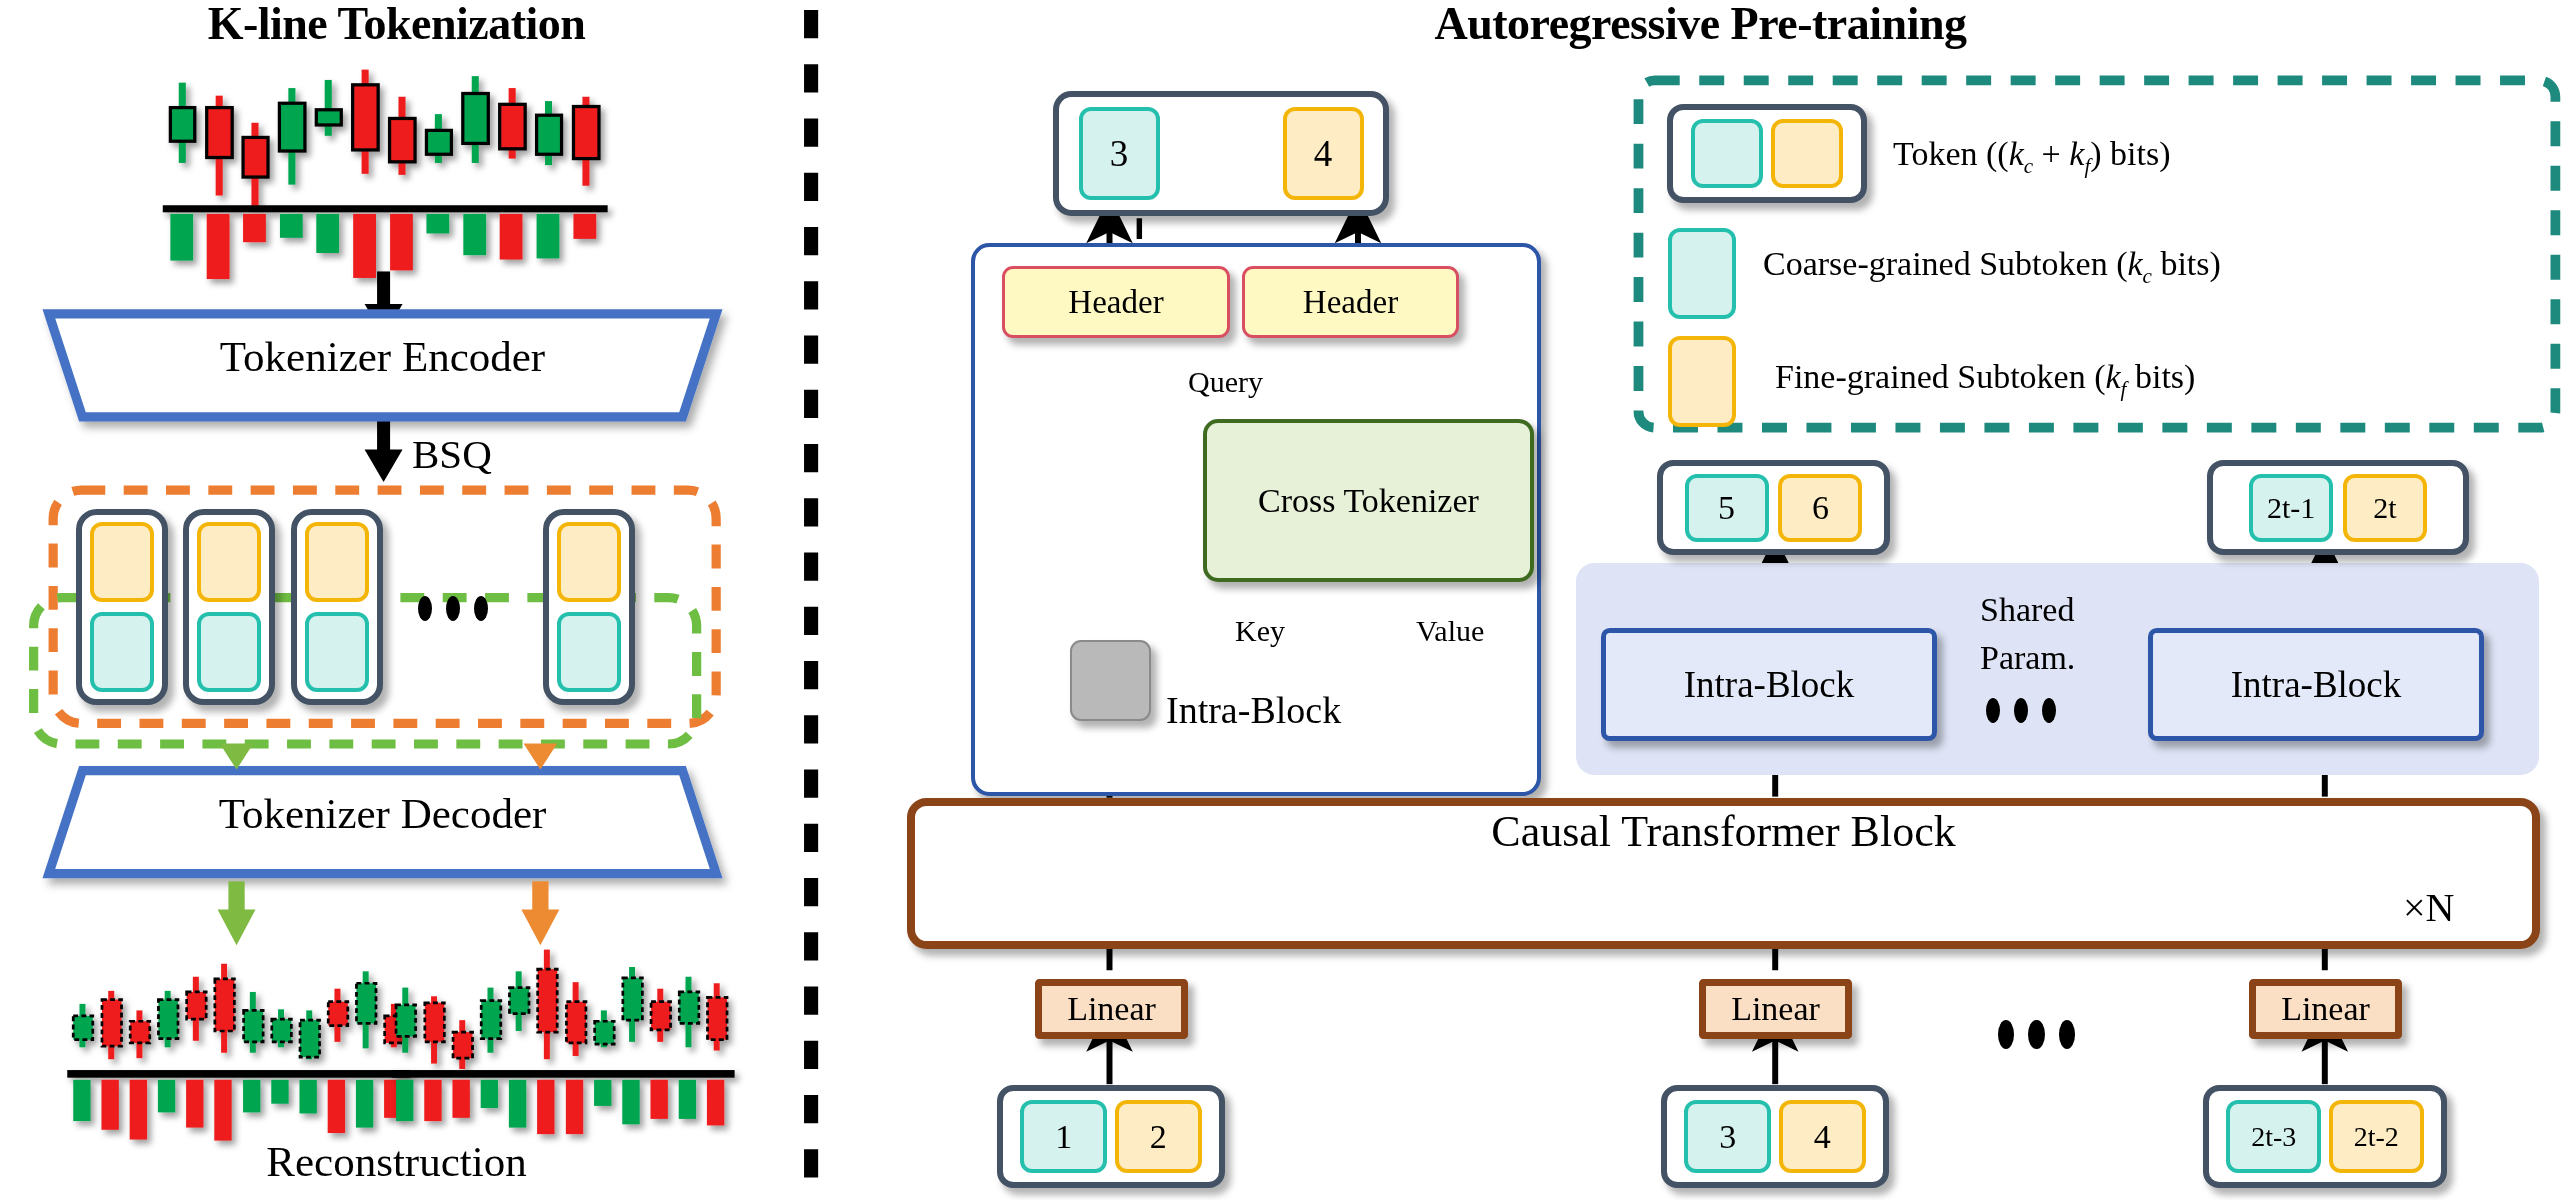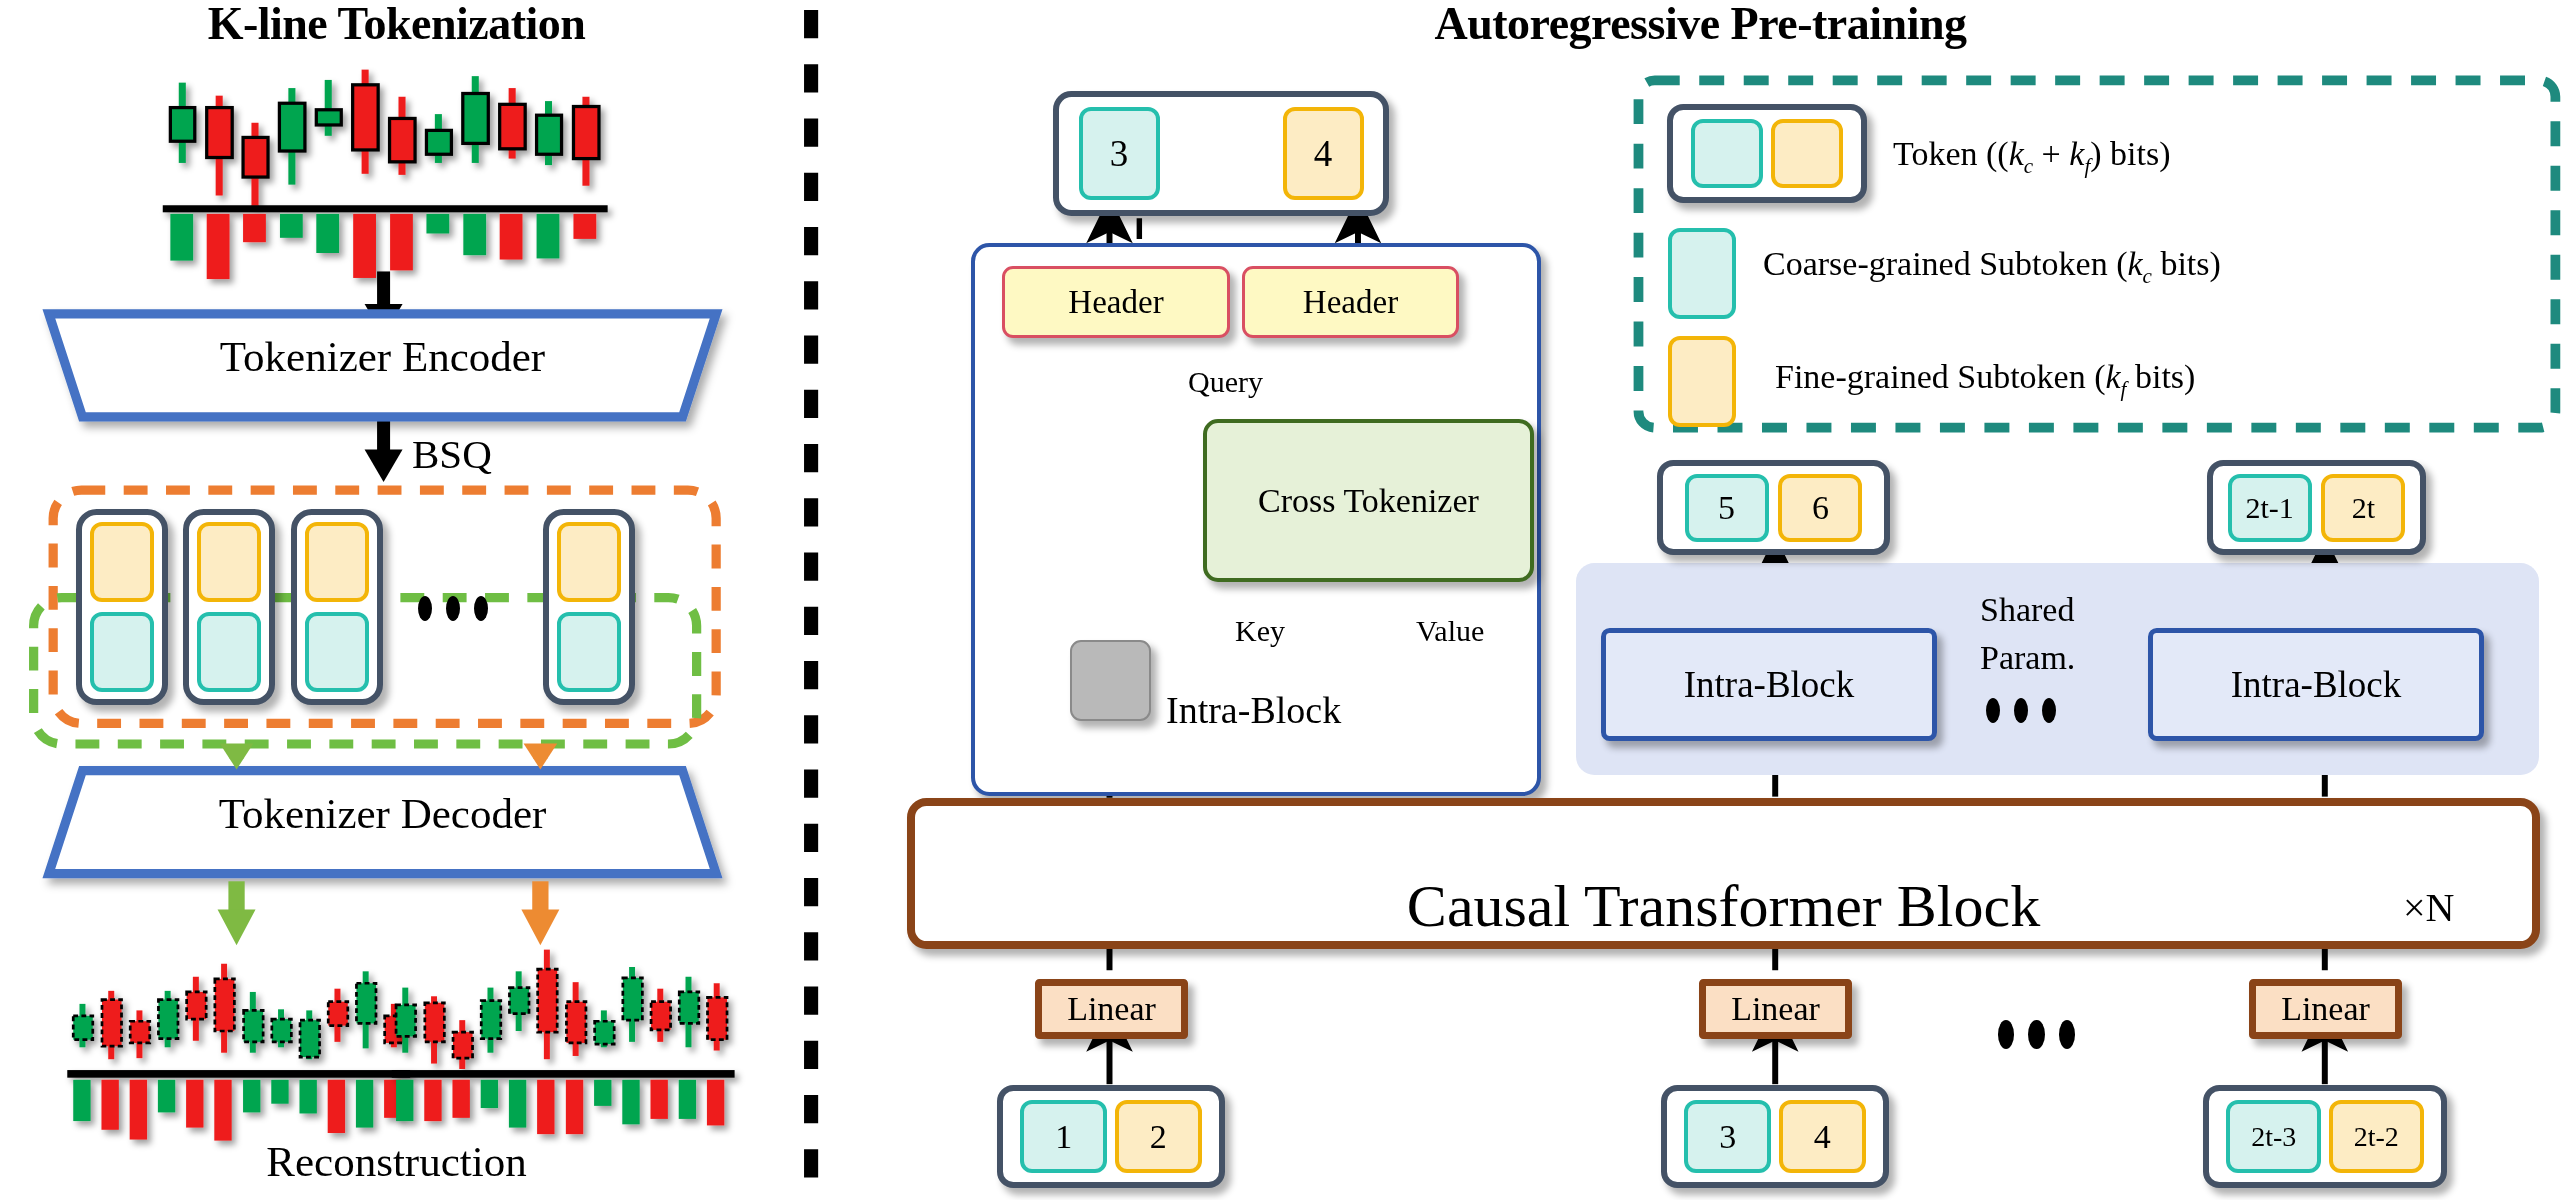--- a/index.html
+++ b/index.html
@@ -36,22 +36,22 @@
                border-radius:18.4px;}
   .intra-small{box-sizing:border-box;background:#E3E9F8;border:5.4px solid #2D55A8;
                border-radius:8.7px;display:flex;align-items:center;justify-content:center;
                font-size:37px;}
   
   .linbox{box-sizing:border-box;background:#FBDFC4;border:7.6px solid #8A4418;
           border-radius:4.3px;display:flex;align-items:center;justify-content:center;
           font-size:34px;margin-top:12px;}
   
   .ctb{box-sizing:border-box;background:#fff;border:8.7px solid #8A4418;
-       border-radius:19.5px;display:flex;align-items:flex-end;justify-content:center;
-       font-size:60px;}
+       border-radius:19.5px;display:flex;align-items:flex-start;justify-content:center;
+       font-size:44px;}
 
   .dots{display:flex;gap:14px;align-items:center;}
   .dot{width:14px;height:25px;background:#000;border-radius:50%;}
 
   .lab{position:absolute;font-size:28px;white-space:nowrap;}
   .legend-txt{position:absolute;font-size:34px;white-space:nowrap;}
   sub{font-size:.62em;}
   .ital{font-style:italic;}
 </style>
 </head>
@@ -390,21 +390,21 @@
 <div class="abs greybox shadow" style="left:1070px;top:640px;width:81px;height:81px;"></div>
 <div class="abs" style="left:1166px;top:688px;font-size:38px;">Intra-Block</div>
 
 <div class="abs rbox" style="left:1576px;top:563px;width:963px;height:212px;background:#DEE4F5;border-radius:18.4px;"></div>
 
 <div class="abs tok-shell shadow" style="left:1657px;top:460px;width:233px;height:95px;border-radius:16.3px;
             justify-content:center;gap:9.8px;padding:0 12px;">
   <div class="sub coarse" style="width:84px;height:68px;font-size:34px;">5</div>
   <div class="sub fine" style="width:84px;height:68px;font-size:34px;">6</div>
 </div>
-<div class="abs tok-shell shadow" style="left:2207px;top:460px;width:219px;height:95px;border-radius:16.3px;
+<div class="abs tok-shell shadow" style="left:2207px;top:460px;width:262px;height:95px;border-radius:16.3px;
             justify-content:center;gap:9.8px;padding:0 12px;">
   <div class="sub coarse" style="width:84px;height:68px;font-size:30px;">2t-1</div>
   <div class="sub fine" style="width:84px;height:68px;font-size:30px;">2t</div>
 </div>
 
 <div class="abs intra-small shadow" style="left:1601px;top:628px;width:336px;height:113px;">Intra-Block</div>
 <div class="abs intra-small shadow" style="left:2148px;top:628px;width:336px;height:113px;">Intra-Block</div>
 <div class="abs" style="left:1980px;top:591px;font-size:34px;">Shared</div>
 <div class="abs" style="left:1980px;top:639px;font-size:34px;">Param.</div>
 <div class="abs dots" style="left:1986px;top:698px;">

